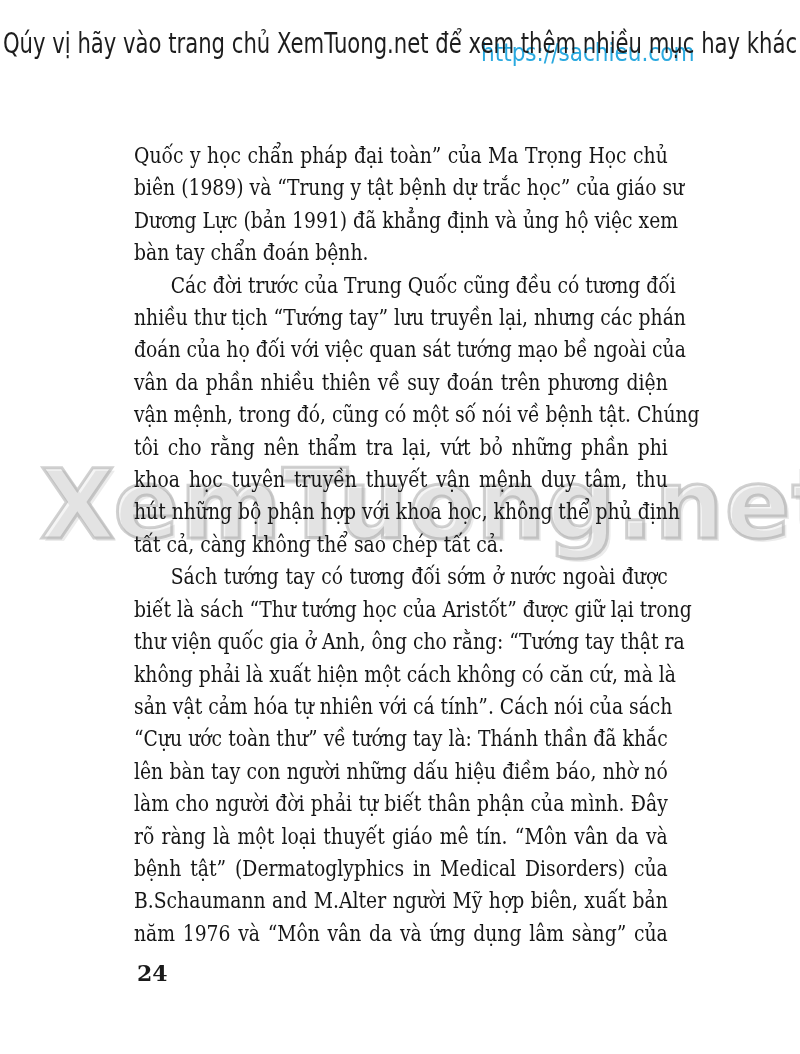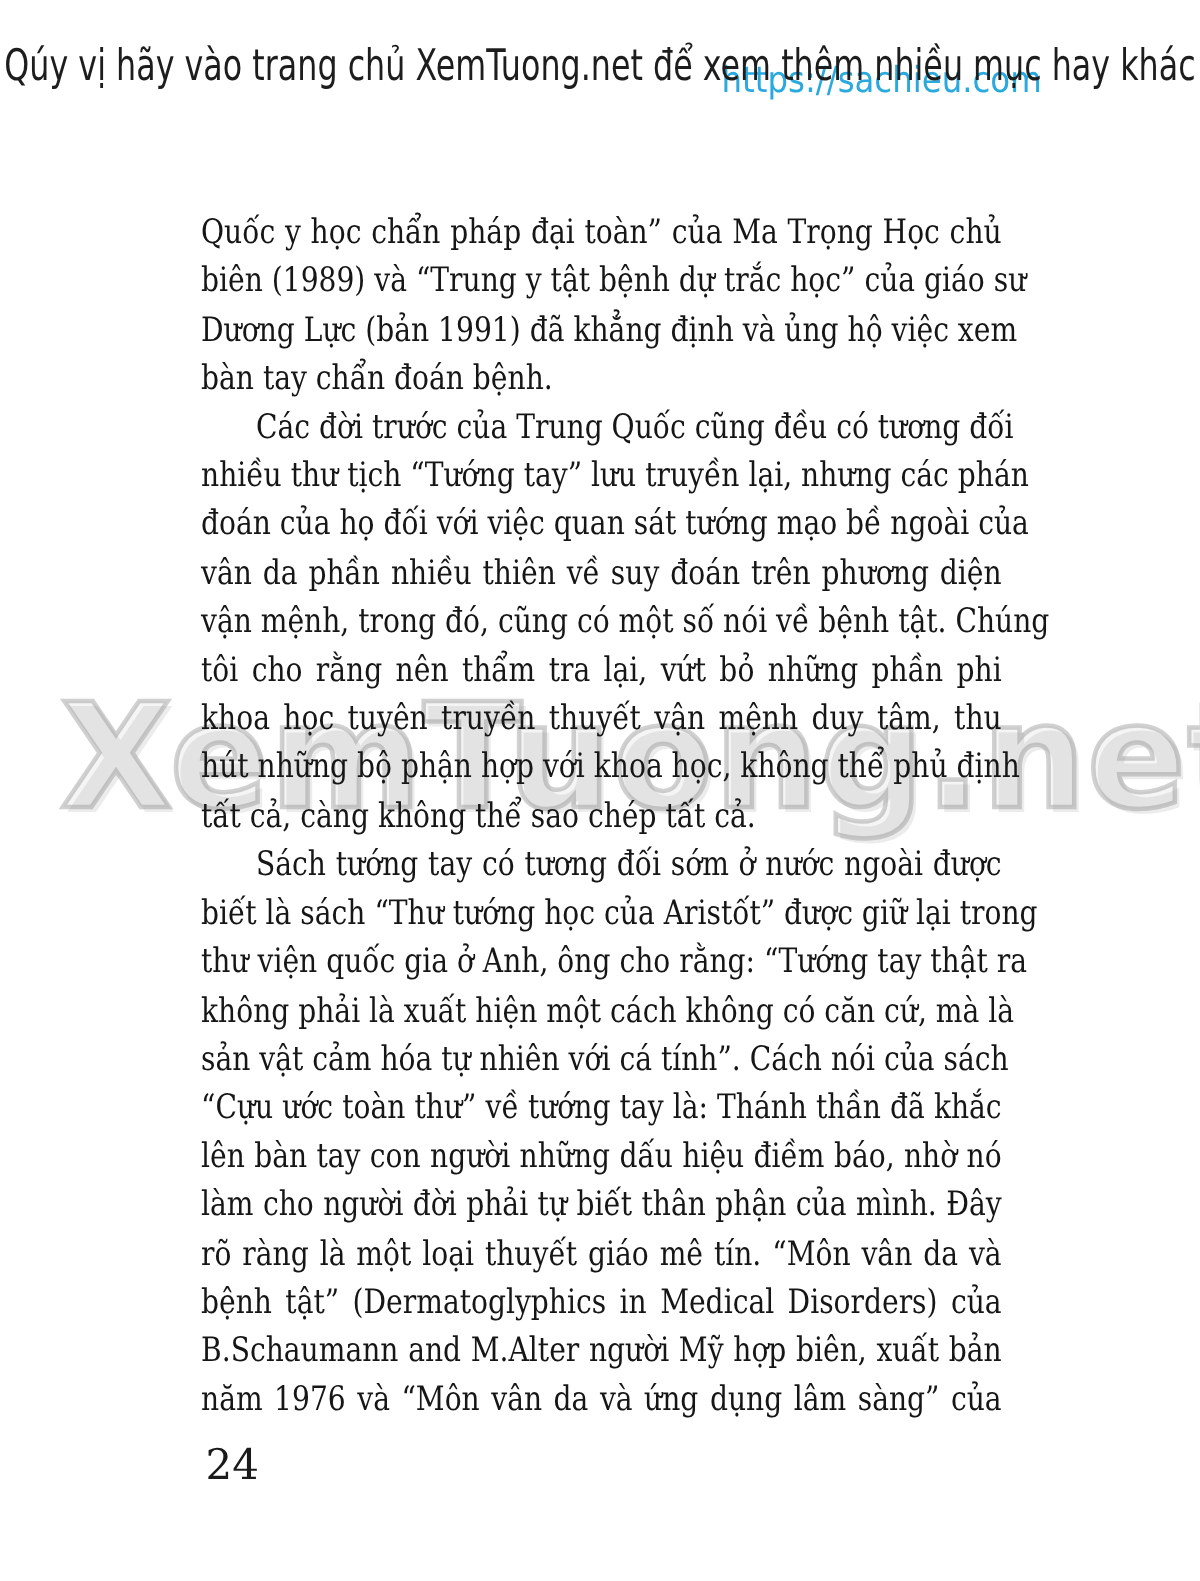--- a/index.html
+++ b/index.html
@@ -80,23 +80,24 @@
     text-align-last: left;
   }
   .line.ind {
     padding-left: 44px;
   }
   
   .page-number {
     position: absolute;
     top: 960px;
     left: 137px;
-    font-size: 28px;
+    font-size: 22px;
     color: #1a1a1a;
     z-index: 2;
+    font-weight: bold;
   }
 </style>
 </head>
 <body>
 
 <div class="page">
 
   <span class="header-overlay">https://sachieu.com</span>
   <div class="header-text">Qúy vị hãy vào trang chủ XemTuong.net để xem thêm nhiều mục hay khác</div>
 

